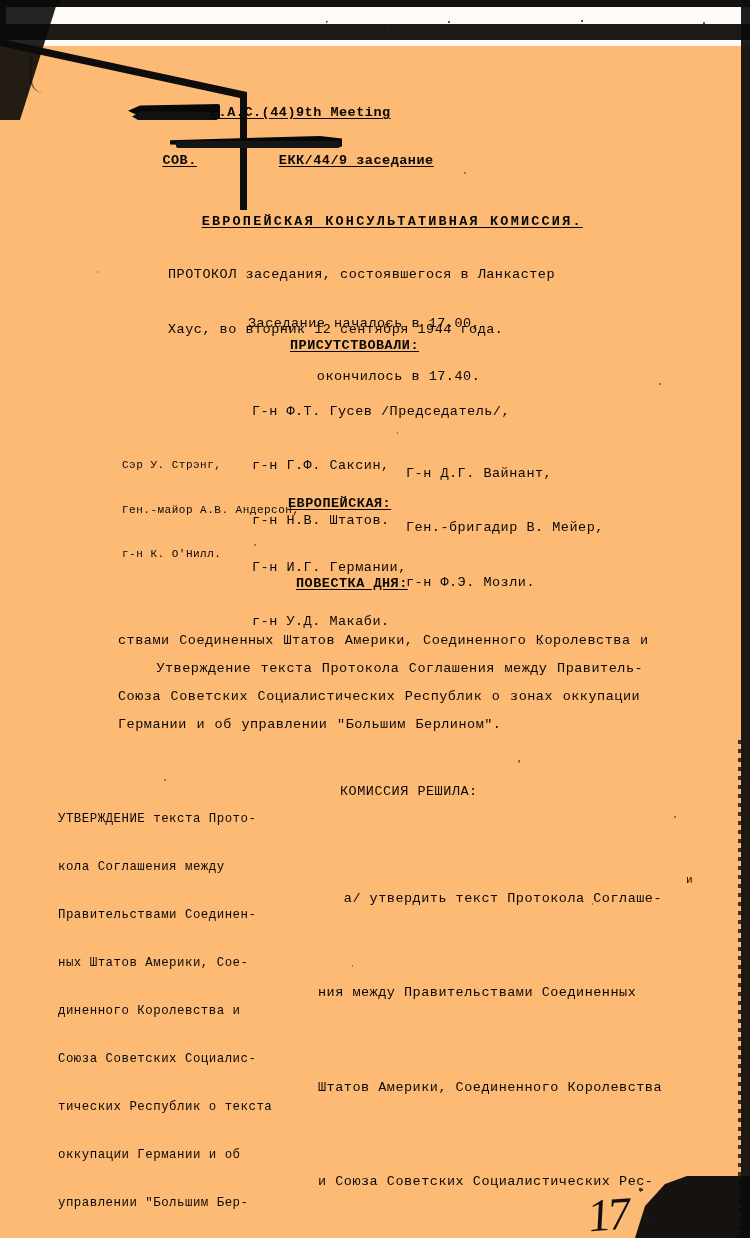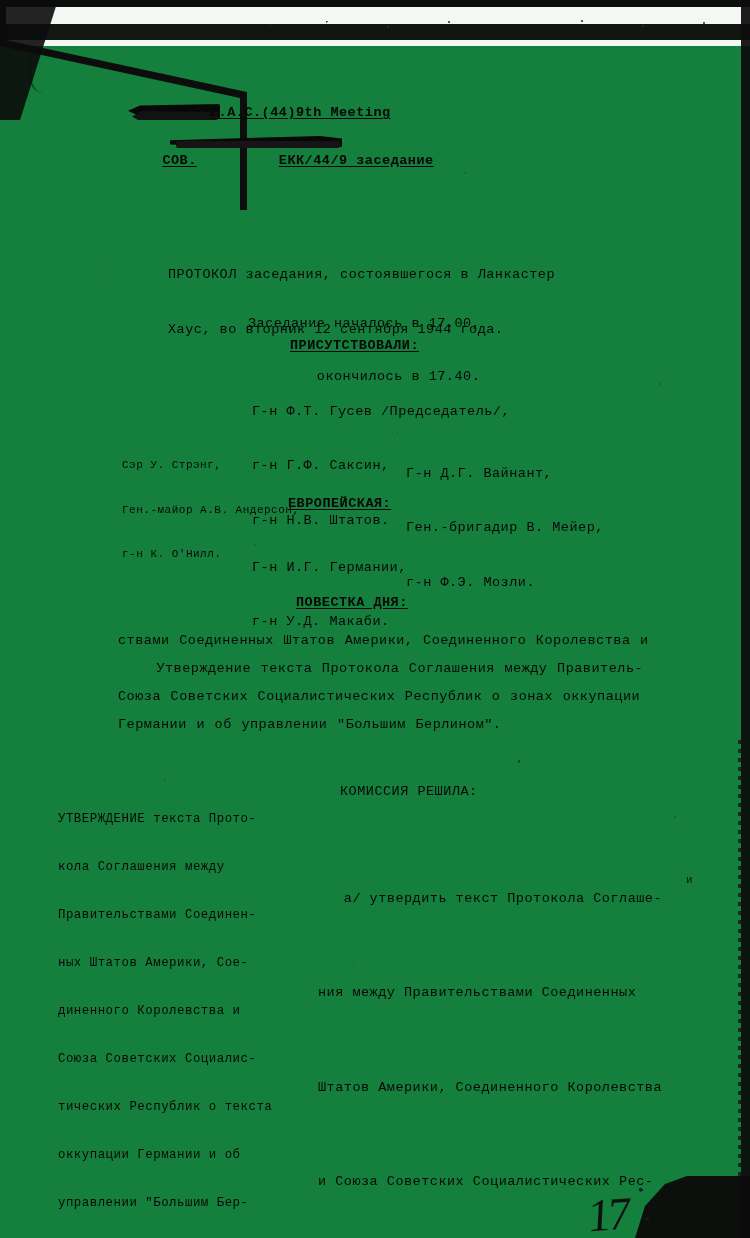--- a/index.html
+++ b/index.html
@@ -10,21 +10,21 @@
   body {
     font-family: "Liberation Mono", "DejaVu Sans Mono", monospace;
   }
 
   
   #scan {
     position: relative;
     width: 750px;
     height: 1238px;
     overflow: hidden;
-    background: #15803d;
+    background: #fdba74;
   }
 
   
   .scan-edge-top {
     position: absolute;
     left: 0; top: 0;
     width: 750px; height: 46px;
     background:
       linear-gradient(to bottom,
         #0a0a0a 0px, #0a0a0a 7px,
@@ -217,21 +217,21 @@
     font-weight: 700;
   }
   #secretariat-members {
     left: 252px; top: 523px;
     font-size: 13.5px;
     line-height: 1.34;
   }
 
   
   #agenda-heading {
-    left: 296px; top: 595px;
+    left: 296px; top: 576px;
     font-size: 13.5px;
     font-weight: 700;
   }
   #agenda-body {
     left: 118px; top: 627px;
     width: 570px;
     font-size: 13.5px;
     line-height: 2.08;
     white-space: normal;
     word-spacing: 1px;
@@ -317,20 +317,23 @@
   <div class="redaction" id="redact-1"></div>
   <div class="redaction" id="redact-1b"></div>
   <div class="tw u" id="hdr-line1">E.A.C.(44)9th Meeting</div>
 
   <div class="tw" id="hdr-line2">
     <span class="u">СОВ.</span><span class="u" style="margin-left:82px;">ЕКК/44/9 заседание</span>
   </div>
   <div class="redaction" id="redact-2"></div>
   <div class="redaction" id="redact-2b"></div>
 
+  <div class="tw" id="doc-title">
+    <span class="u sp">ЕВРОПЕЙСКАЯ КОНСУЛЬТАТИВНАЯ КОМИССИЯ.</span>
+  </div>
 
   <div class="tw" id="subtitle">
     <div>ПРОТОКОЛ заседания, состоявшегося в Ланкастер</div>
     <div>Хаус, во вторник 12 сентября 1944 года.</div>
   </div>
 
   <div class="tw" id="session-times">
     <div>Заседание началось в 17.00,</div>
     <div>        окончилось в 17.40.</div>
   </div>

